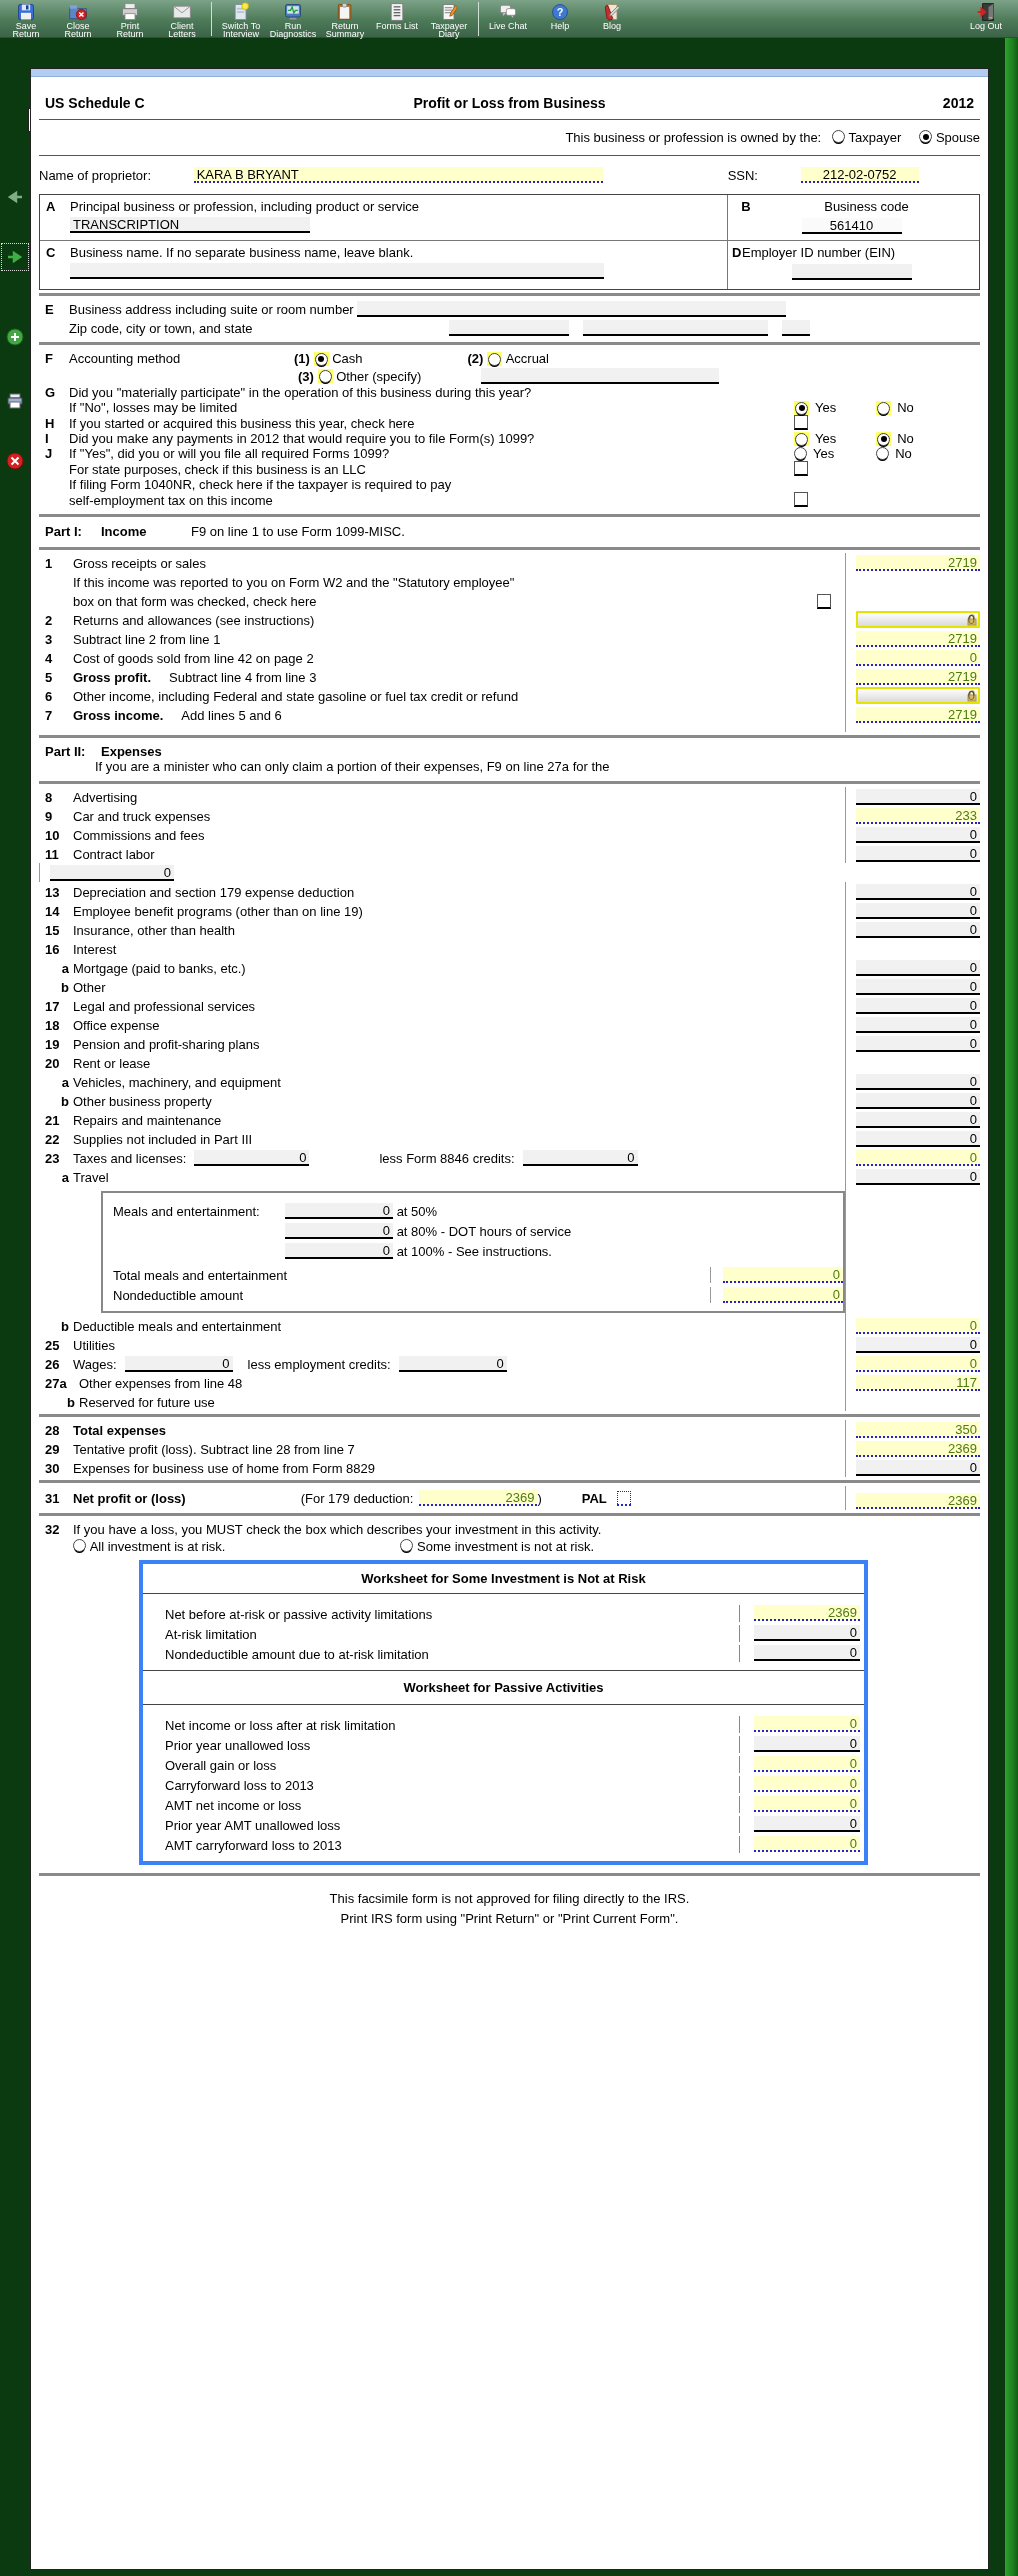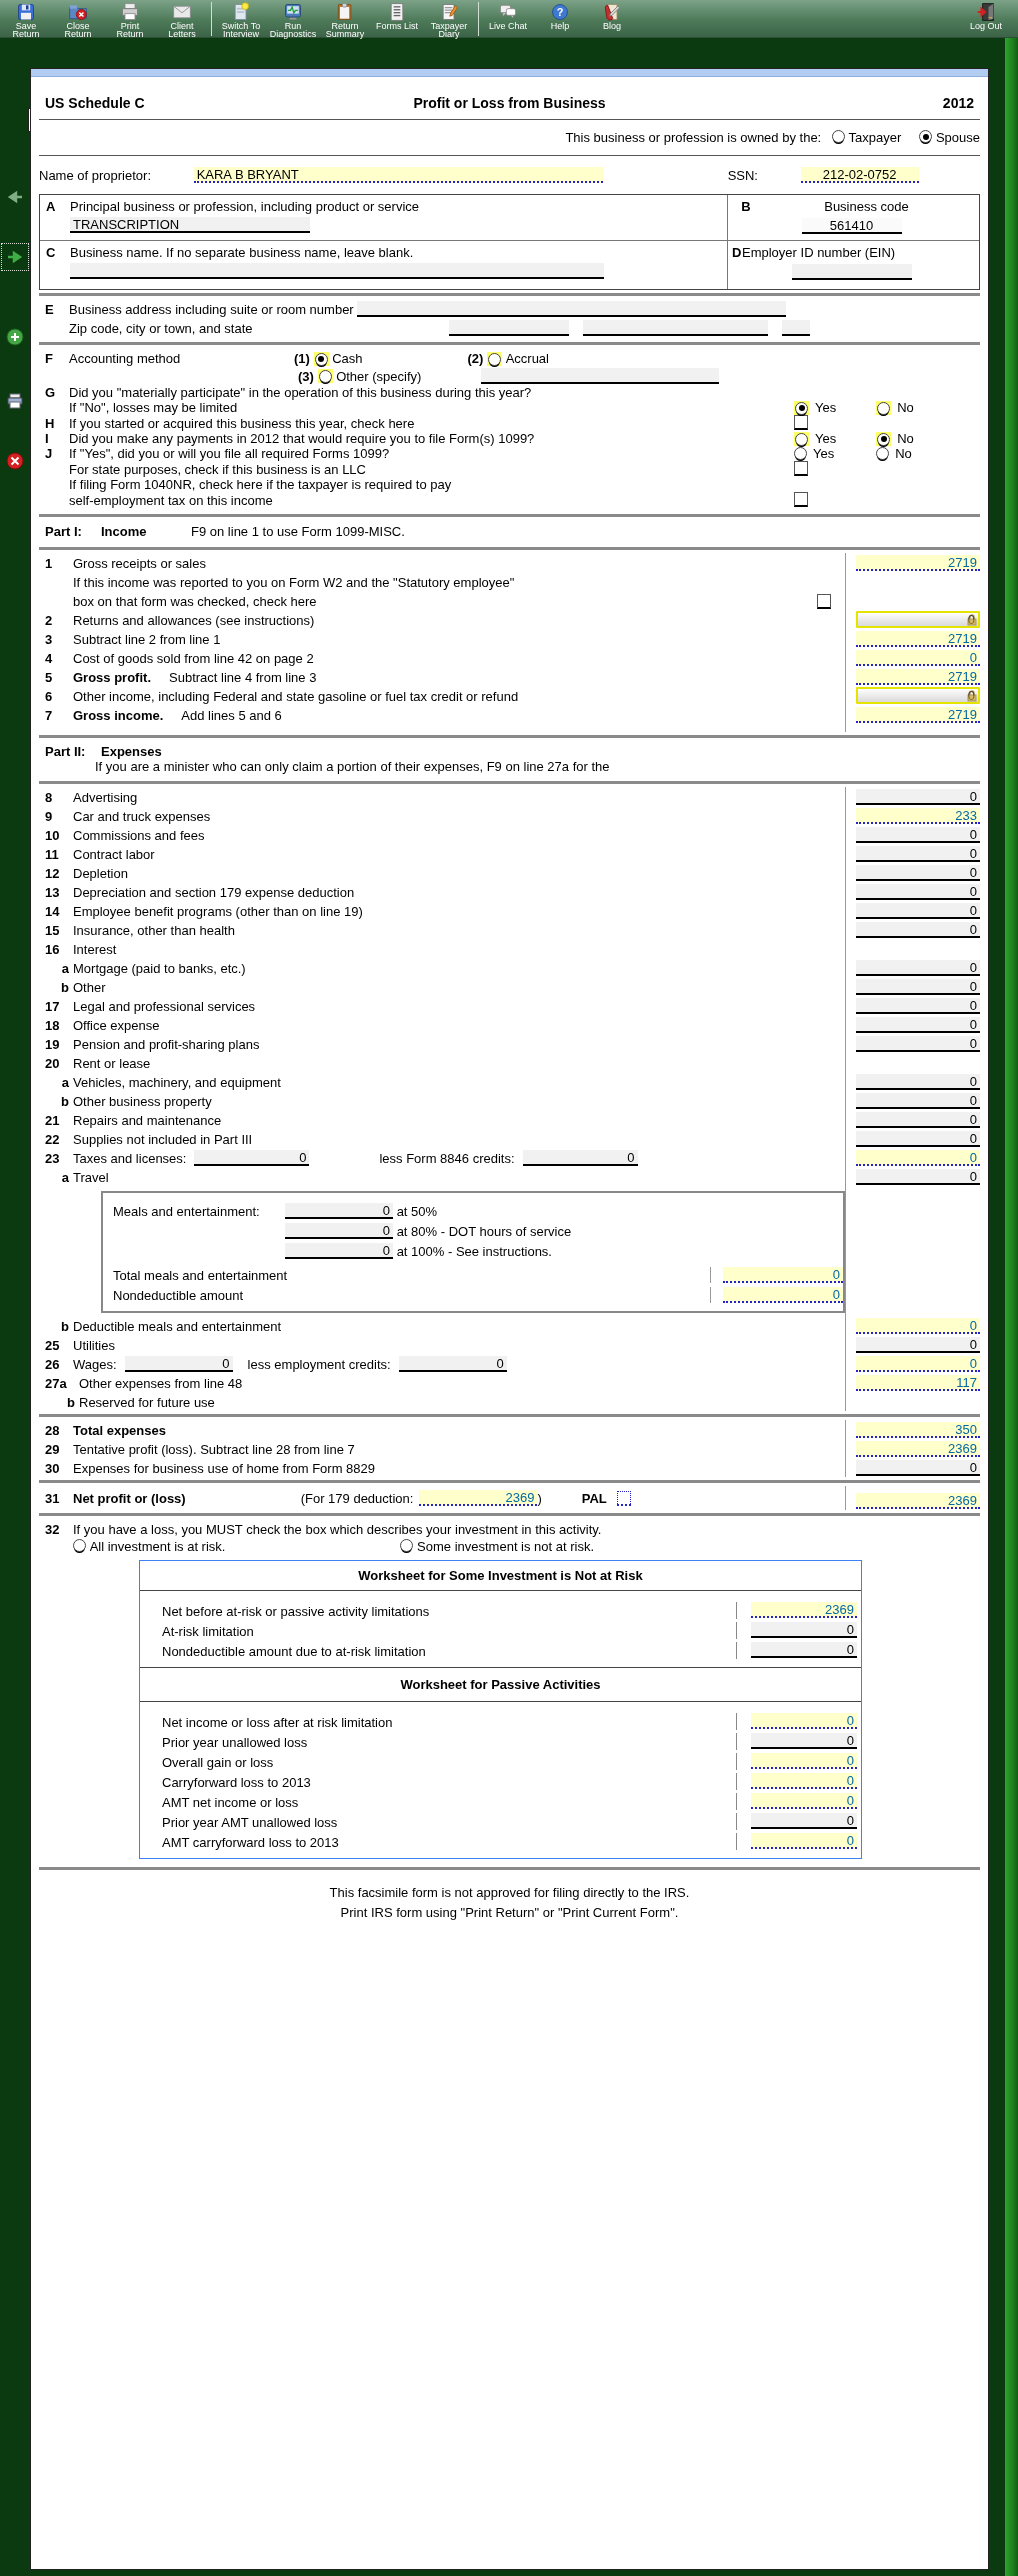--- a/index.html
+++ b/index.html
@@ -26,21 +26,21 @@
   .panel{position:absolute;left:30px;top:68px;width:959px;height:2502px;background:#fff;
     border:1px solid #222;box-sizing:border-box;font-size:13px;color:#000;}
   .bluebar{height:7px;background:#b3cdf2;border-bottom:1px solid #8fb0dd;}
   .inner{padding:4px 8px 0 8px;}
   .hdr{display:flex;align-items:baseline;padding:14px 6px 6px 6px;font-weight:bold;font-size:14px;}
   .hr1{border-top:1px solid #555;margin:2px 0;}
   .hr3{border-top:3px solid #8a8a8a;margin:3px 0;}
   .center{text-align:right;}
   
   .fld{display:inline-block;box-sizing:border-box;text-align:right;height:16px;line-height:15px;padding:0 3px;}
-  .calc{background:#ffffcc;border-bottom:2px dotted #2323cc;color:#0369a1;}
+  .calc{background:#ffffcc;border-bottom:2px dotted #2323cc;color:#4d7c0f;}
   .inp{background:#f1f1f1;border-bottom:2px solid #000;color:#000;}
   .lock{background:linear-gradient(#fefefe,#d9d9d9);border:2px solid #e4e400;border-radius:1px;
     position:relative;color:#000;height:17px;line-height:14px;}
   .lock svg{position:absolute;right:1px;top:1px;opacity:.65;}
   .ctr{text-align:center;}
   
   .radio{display:inline-block;width:11px;height:11px;border:1px solid #444;border-radius:50%;
     background:#fff;vertical-align:-1px;position:relative;cursor:pointer;box-shadow:0 2px 0 -1px #000;}
   .radio.sel:after{content:"";position:absolute;left:2.5px;top:2.5px;width:6px;height:6px;border-radius:50%;background:#000;}
   .hl{background:#ffff66;padding:1px 1px 0 1px;display:inline-block;line-height:0;}
@@ -61,21 +61,21 @@
   .abox{border:1px solid #444;margin:4px 0 0 0;display:grid;grid-template-columns:1fr 252px;}
   .acell{padding:4px 4px 6px 0;}
   .acell.r{border-left:1px solid #777;text-align:center;}
   .abox .rowsep{grid-column:1/3;border-top:1px solid #777;}
   
   .mbox{border:2px solid #888;margin:4px 0 2px 62px;flex:1;padding:6px 0 8px 10px;}
   .mrow{display:flex;align-items:flex-end;min-height:20px;}
   .mtotcol{width:128px;border-left:1px solid #999;display:flex;justify-content:flex-end;padding-left:4px;}
   .mtotcol .fld{width:120px;}
   
-  .wbox{border:1px solid #3b82f6;margin:6px 12px 0 100px;width:721px;}
+  .wbox{border:4px solid #3b82f6;margin:6px 12px 0 100px;width:721px;}
   .wtitle{font-weight:bold;text-align:center;padding:7px 0;border-bottom:1px solid #444;}
   .wrows{border-bottom:1px solid #444;padding:8px 0;}
   .wrow{display:flex;min-height:20px;align-items:flex-end;}
   .wlbl{flex:1;padding-left:22px;}
   .wamt{width:116px;border-left:1px solid #888;display:flex;justify-content:flex-end;padding:0 4px 1px 4px;}
   .wamt .fld{width:106px;}
   .wtitle2{font-weight:bold;text-align:center;padding:9px 0;border-bottom:1px solid #444;}
   .foot{text-align:center;padding-top:10px;line-height:20px;}
   .ylw{background:#ffffcc;margin-left:39px;}
   .ssnfld{border-bottom:2px dotted #2323cc;}
@@ -583,24 +583,20 @@
       <div class="lrow">
           <div class="lmain">
             <span class="num">11</span>
             <span class="lbl">Contract labor</span>
           </div>
           <div class="lamt">
             <span class="fld inp">0</span>
           </div>
         </div>
       <div class="lrow">
-          <div class="lmain">
-            <span class="num">12</span>
-            <span class="lbl">Depletion</span>
-          </div>
           <div class="lamt">
             <span class="fld inp">0</span>
           </div>
         </div>
       <div class="lrow">
           <div class="lmain">
             <span class="num">13</span>
             <span class="lbl">Depreciation and section 179 expense deduction</span>
           </div>
           <div class="lamt">

